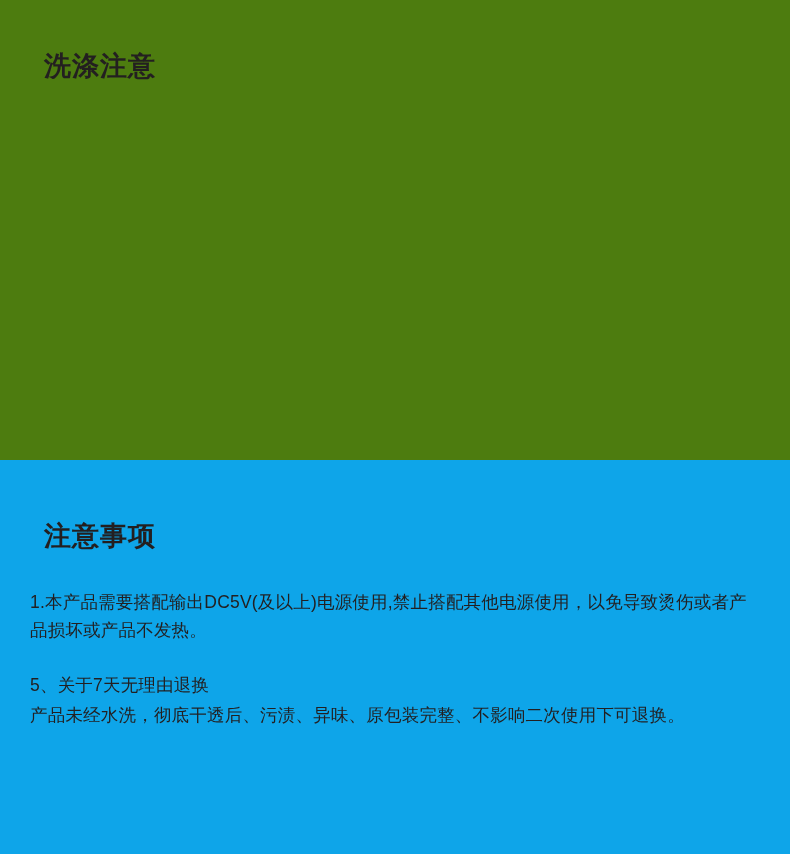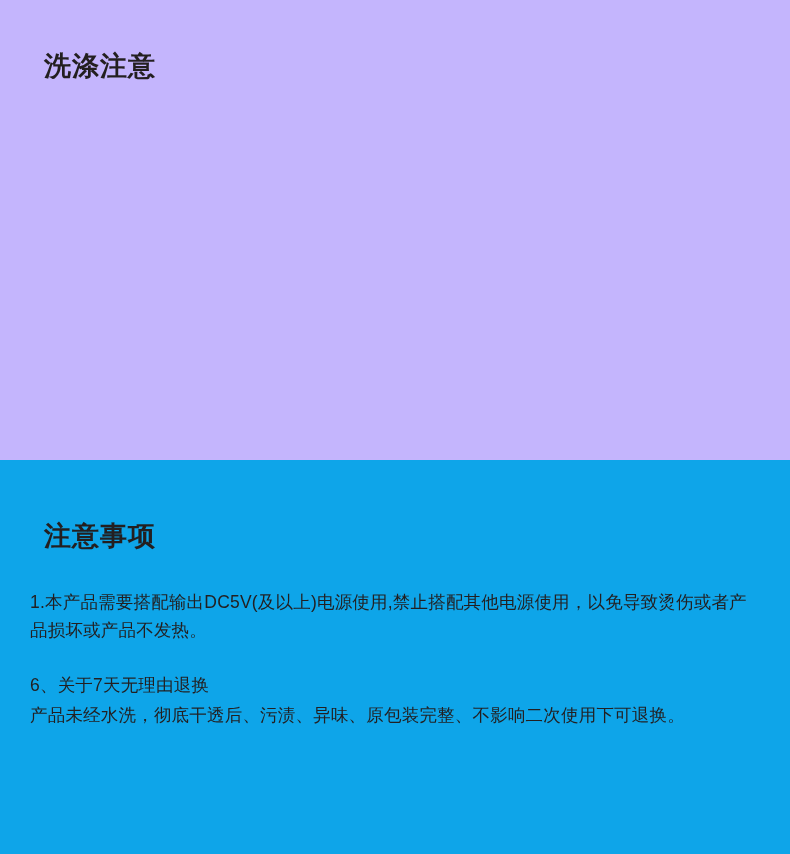--- a/index.html
+++ b/index.html
@@ -16,21 +16,21 @@
   .page {
     width: 790px;
     height: 854px;
     position: relative;
   }
   .section {
     width: 100%;
     box-sizing: border-box;
   }
   .section-washing {
-    background: #c4b5fd;
+    background: #4d7c0f;
     padding: 48px 30px 0 30px;
     height: 460px;
   }
   .section-notice {
     background: #0ea5e9;
     padding: 58px 30px 0 30px;
     height: 394px;
   }
   .section-title {
     font-size: 27px;
@@ -66,19 +66,19 @@
 
   <div class="section section-washing">
     <h2 class="section-title">洗涤注意</h2>
   </div>
 
   <div class="section section-notice">
     <h2 class="section-title">注意事项</h2>
     <div class="notice-body">
       <p class="para">1.本产品需要搭配输出DC5V(及以上)电源使用,禁止搭配其他电源使用，以免导致烫伤或者产品损坏或产品不发热。</p>
       <div class="notice-group">
-        <p class="para">6、关于7天无理由退换</p>
+        <p class="para">5、关于7天无理由退换</p>
         <p class="para para-last">产品未经水洗，彻底干透后、污渍、异味、原包装完整、不影响二次使用下可退换。</p>
       </div>
     </div>
   </div>
 
 </div>
 
 </body></html>

